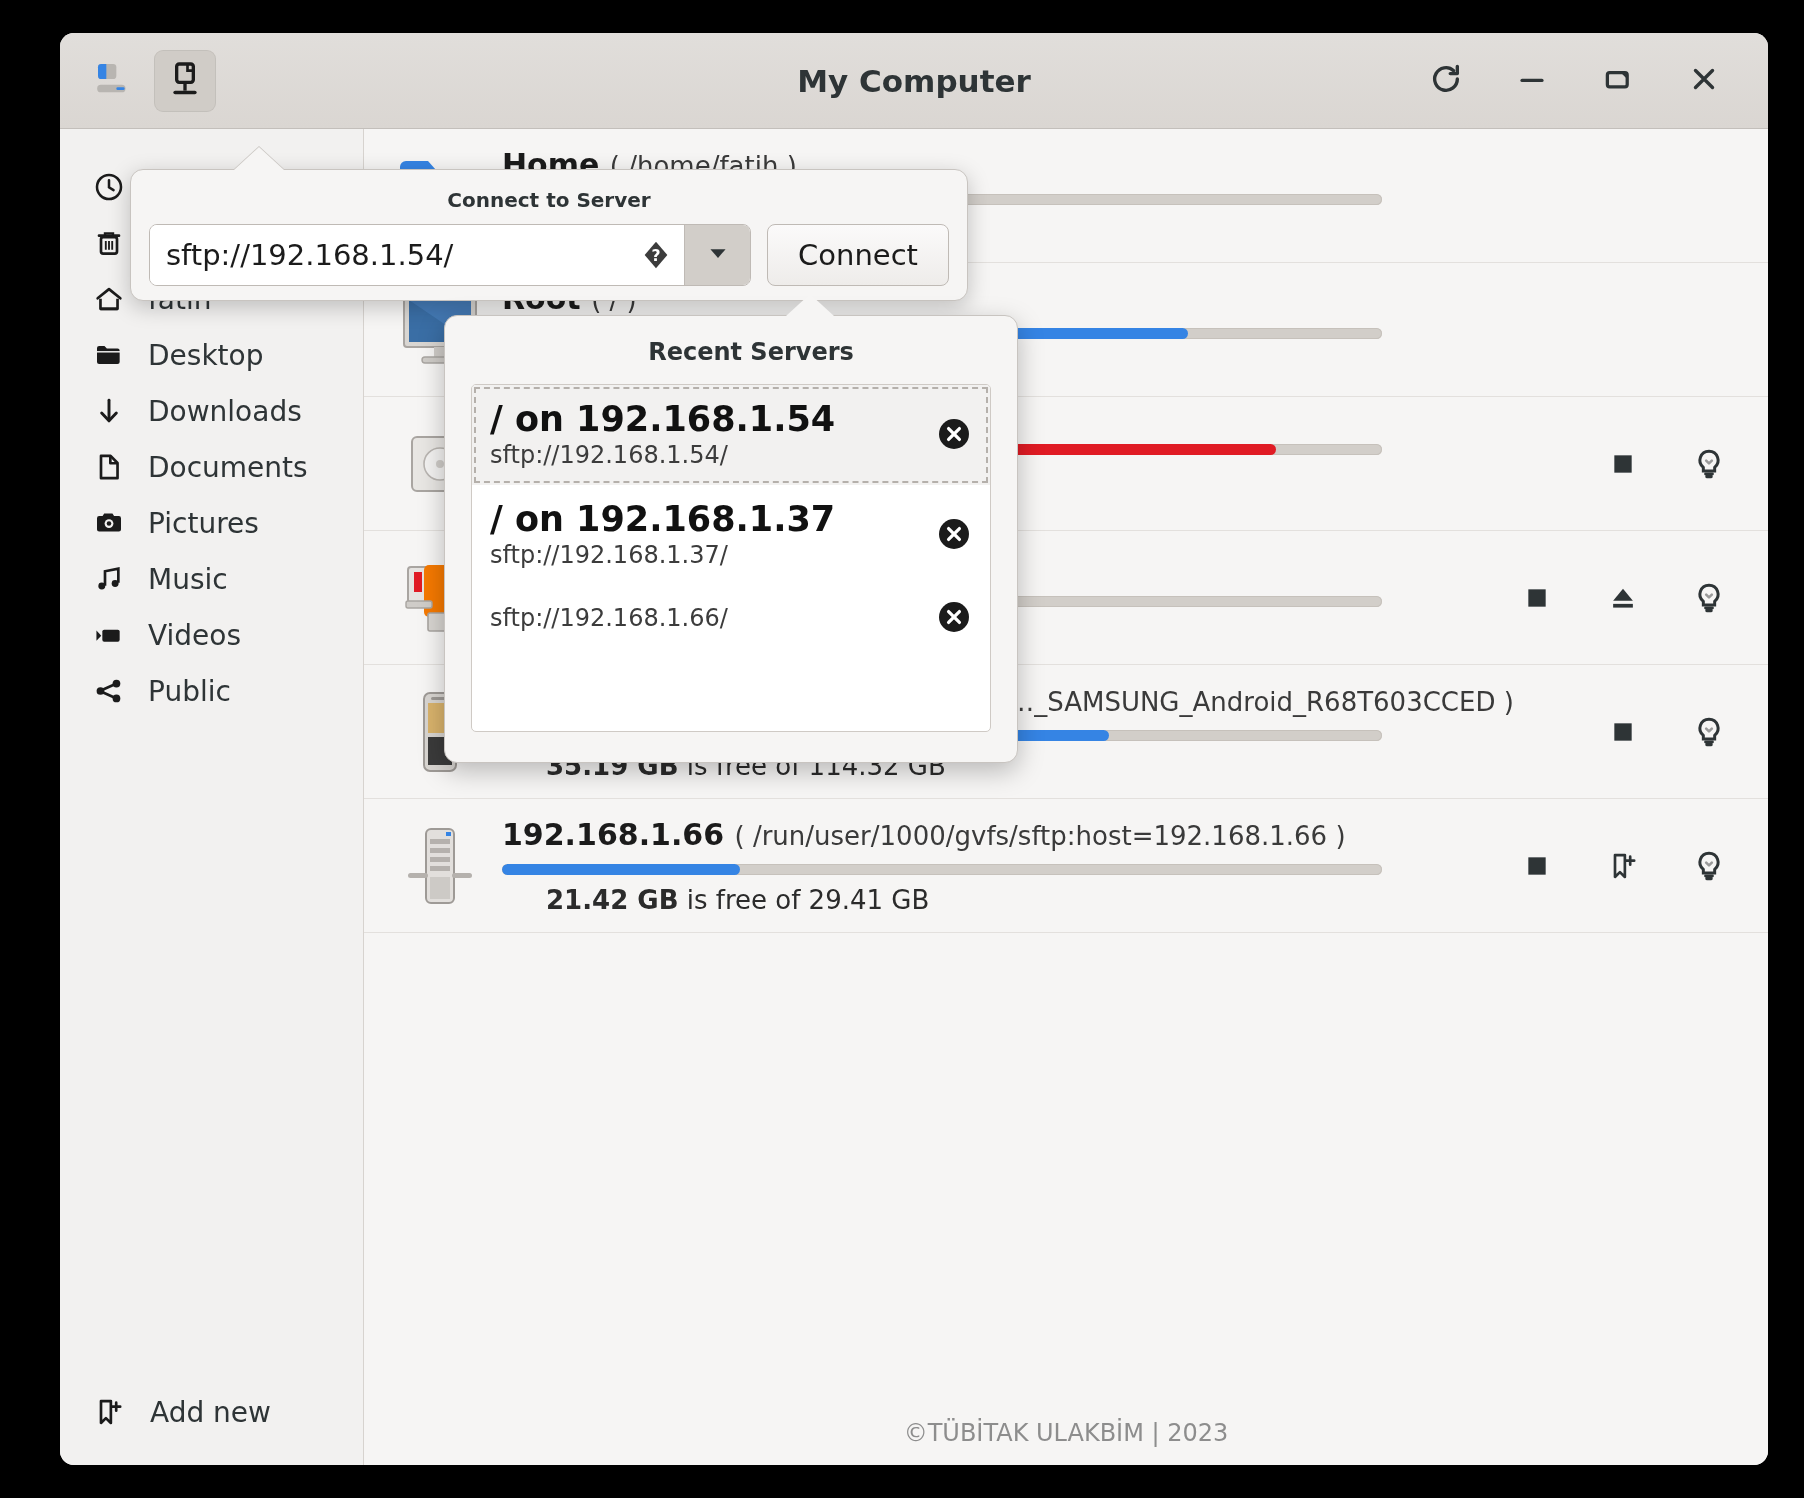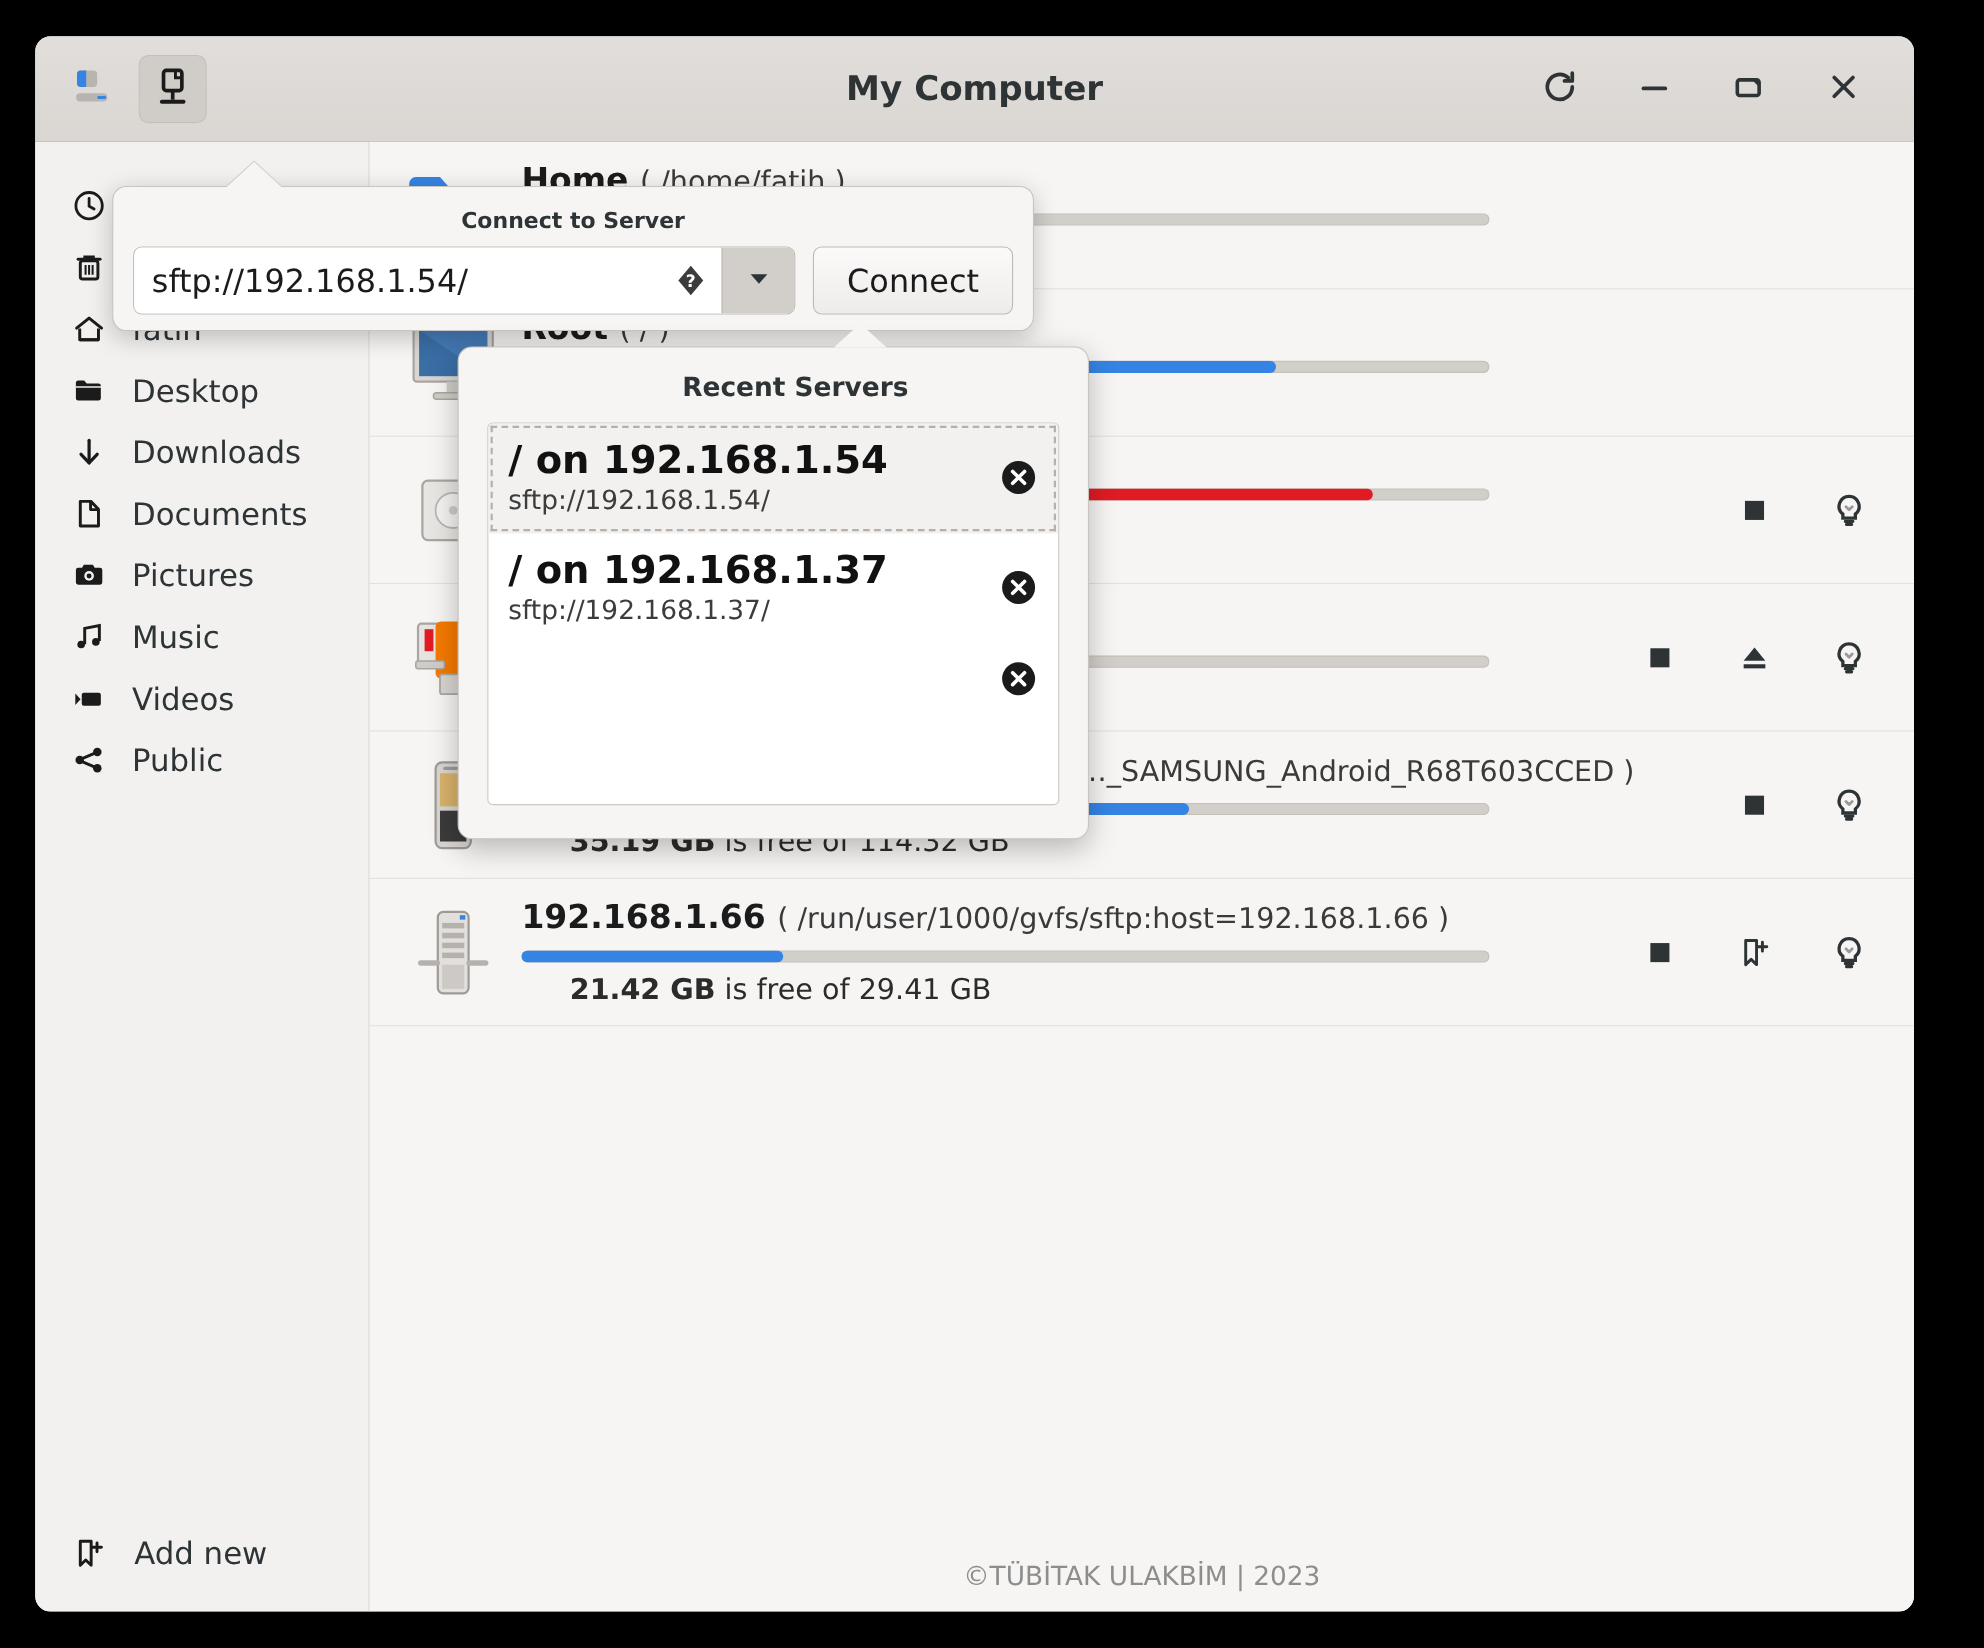--- a/index.html
+++ b/index.html
@@ -10,21 +10,21 @@
     overflow: hidden;
   }
   .desktop {
     position: relative;
     width: 1804px; height: 1498px;
     background: #000;
   }
   
   .window {
     position: absolute;
-    left: 32px; top: 33px;
+    left: 60px; top: 33px;
     width: 1708px; height: 1432px;
     background: #f6f5f4;
     border-radius: 14px;
     box-shadow: 0 0 0 1px rgba(0,0,0,0.35);
     overflow: hidden;
   }
   
   .titlebar {
     position: relative;
     height: 96px;
@@ -636,20 +636,21 @@
           <span class="rs-remove">
             <svg width="36" height="36" viewBox="0 0 24 24">
                 <circle cx="12" cy="12" r="10" fill="#1b1b1b"></circle>
                 <path d="M8.4 8.4l7.2 7.2M15.6 8.4l-7.2 7.2" stroke="#ffffff" stroke-width="2.2" stroke-linecap="round"></path>
               </svg>
           </span>
         </div>
 
         <div class="rs-item">
           <div class="rs-text">
+            <div class="rs-url">sftp://192.168.1.66/</div>
           </div>
           <span class="rs-remove">
             <svg width="36" height="36" viewBox="0 0 24 24">
                 <circle cx="12" cy="12" r="10" fill="#1b1b1b"></circle>
                 <path d="M8.4 8.4l7.2 7.2M15.6 8.4l-7.2 7.2" stroke="#ffffff" stroke-width="2.2" stroke-linecap="round"></path>
               </svg>
           </span>
         </div>
 
       </div>

